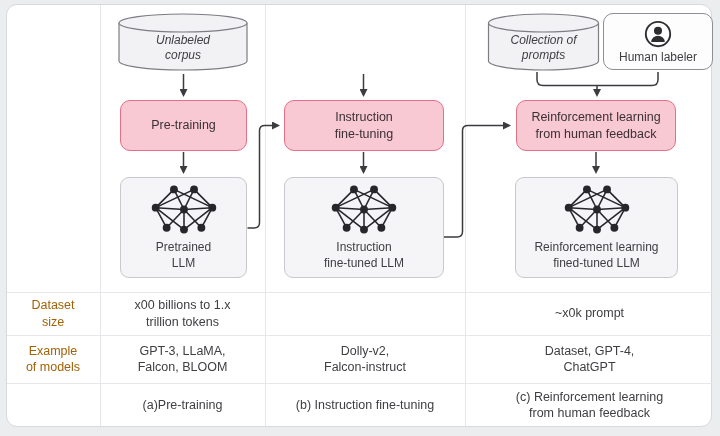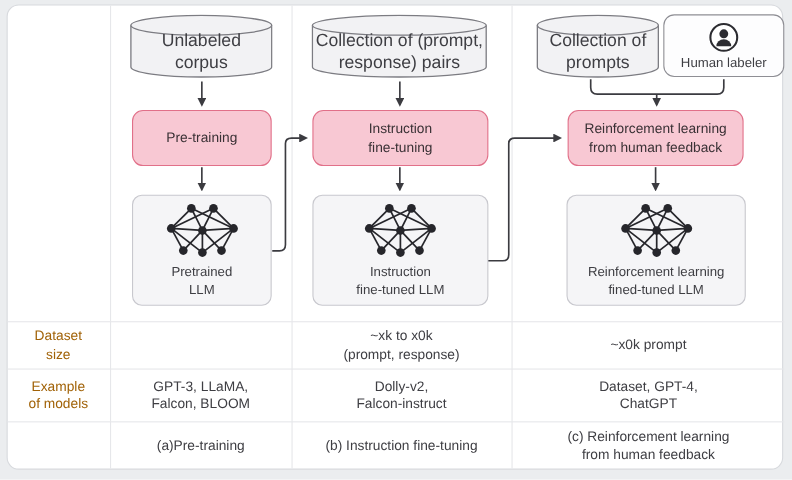--- a/index.html
+++ b/index.html
@@ -17,21 +17,21 @@
   }
   .vline{position:absolute;top:5px;height:421px;width:1px;background:#e6e7ea;}
   .hline{position:absolute;left:7px;width:706px;height:1px;background:#e6e7ea;}
   .overlay{position:absolute;left:0;top:0;width:720px;height:436px;pointer-events:none;}
   .pre{white-space:pre-line;}
   
   .cyl{position:absolute;}
   .cyl .shape{position:absolute;left:0;top:0;width:100%;height:100%;}
   .cyl-text{
     position:absolute;inset:0;display:flex;align-items:center;justify-content:center;
-    text-align:center;font-size:16px;line-height:1.25;padding-top:11px;box-sizing:border-box;
+    text-align:center;font-size:12px;line-height:1.25;padding-top:11px;box-sizing:border-box;font-style:italic;
   }
   
   .stagebox{
     position:absolute;background:#f8c8d3;border:1.5px solid #e17089;border-radius:10px;
     display:flex;align-items:center;justify-content:center;text-align:center;
     font-size:12.5px;line-height:1.3;color:#3a3135;font-weight:500;box-sizing:border-box;
   }
   
   .llmbox{
     position:absolute;background:#f5f5f7;border:1.3px solid #c8c8ce;border-radius:9px;
@@ -129,28 +129,20 @@
   <div class="stagebox pre" style="left:120px;top:100px;width:127px;height:51px">Pre-training</div>
 
   <div class="llmbox" style="left:120px;top:177px;width:127px;height:101px">
     <svg width="66" height="53" viewBox="0 0 72 58">
         <use href="#nn"></use>
       </svg>
     <div class="pre">Pretrained
 LLM</div>
   </div>
 
-  <div class="cyl" style="left:283px;top:13px;width:160px;height:58px">
-    <svg class="shape" viewBox="0 0 160 58">
-      <path d="M1 10 V48 a79 9 0 0 0 158 0 V10" fill="#f2f2f4" stroke="#7c7c82" stroke-width="1.2"></path>
-      <ellipse cx="80" cy="10" rx="79" ry="9" fill="#f2f2f4" stroke="#7c7c82" stroke-width="1.2"></ellipse>
-    </svg>
-    <div class="cyl-text pre">Collection of (prompt,
-response) pairs</div>
-  </div>
 
   <div class="stagebox pre" style="left:284px;top:100px;width:160px;height:51px">Instruction
 fine-tuning</div>
 
   <div class="llmbox" style="left:284px;top:177px;width:160px;height:101px">
     <svg width="66" height="53" viewBox="0 0 72 58">
         <use href="#nn"></use>
       </svg>
     <div class="pre">Instruction
 fine-tuned LLM</div>
@@ -180,22 +172,22 @@
   <div class="llmbox" style="left:515px;top:177px;width:163px;height:101px">
     <svg width="66" height="53" viewBox="0 0 72 58">
         <use href="#nn"></use>
       </svg>
     <div class="pre">Reinforcement learning
 fined-tuned LLM</div>
   </div>
 
   <div class="cell rowlabel pre" style="left:6px;top:292px;width:94px;height:43px">Dataset
 size</div>
-  <div class="cell pre" style="left:265px;top:292px;width:200px;height:43px">~xk to x0k
-(prompt, response)</div>
+  <div class="cell pre" style="left:100px;top:292px;width:165px;height:43px">x00 billions to 1.x
+trillion tokens</div>
   <div class="cell pre" style="left:465px;top:292px;width:249px;height:43px">~x0k prompt</div>
 
   <div class="cell rowlabel pre" style="left:6px;top:335px;width:94px;height:48px">Example
 of models</div>
   <div class="cell pre" style="left:100px;top:335px;width:165px;height:48px">GPT-3, LLaMA,
 Falcon, BLOOM</div>
   <div class="cell pre" style="left:265px;top:335px;width:200px;height:48px">Dolly-v2,
 Falcon-instruct</div>
   <div class="cell pre" style="left:465px;top:335px;width:249px;height:48px">Dataset, GPT-4,
 ChatGPT</div>

